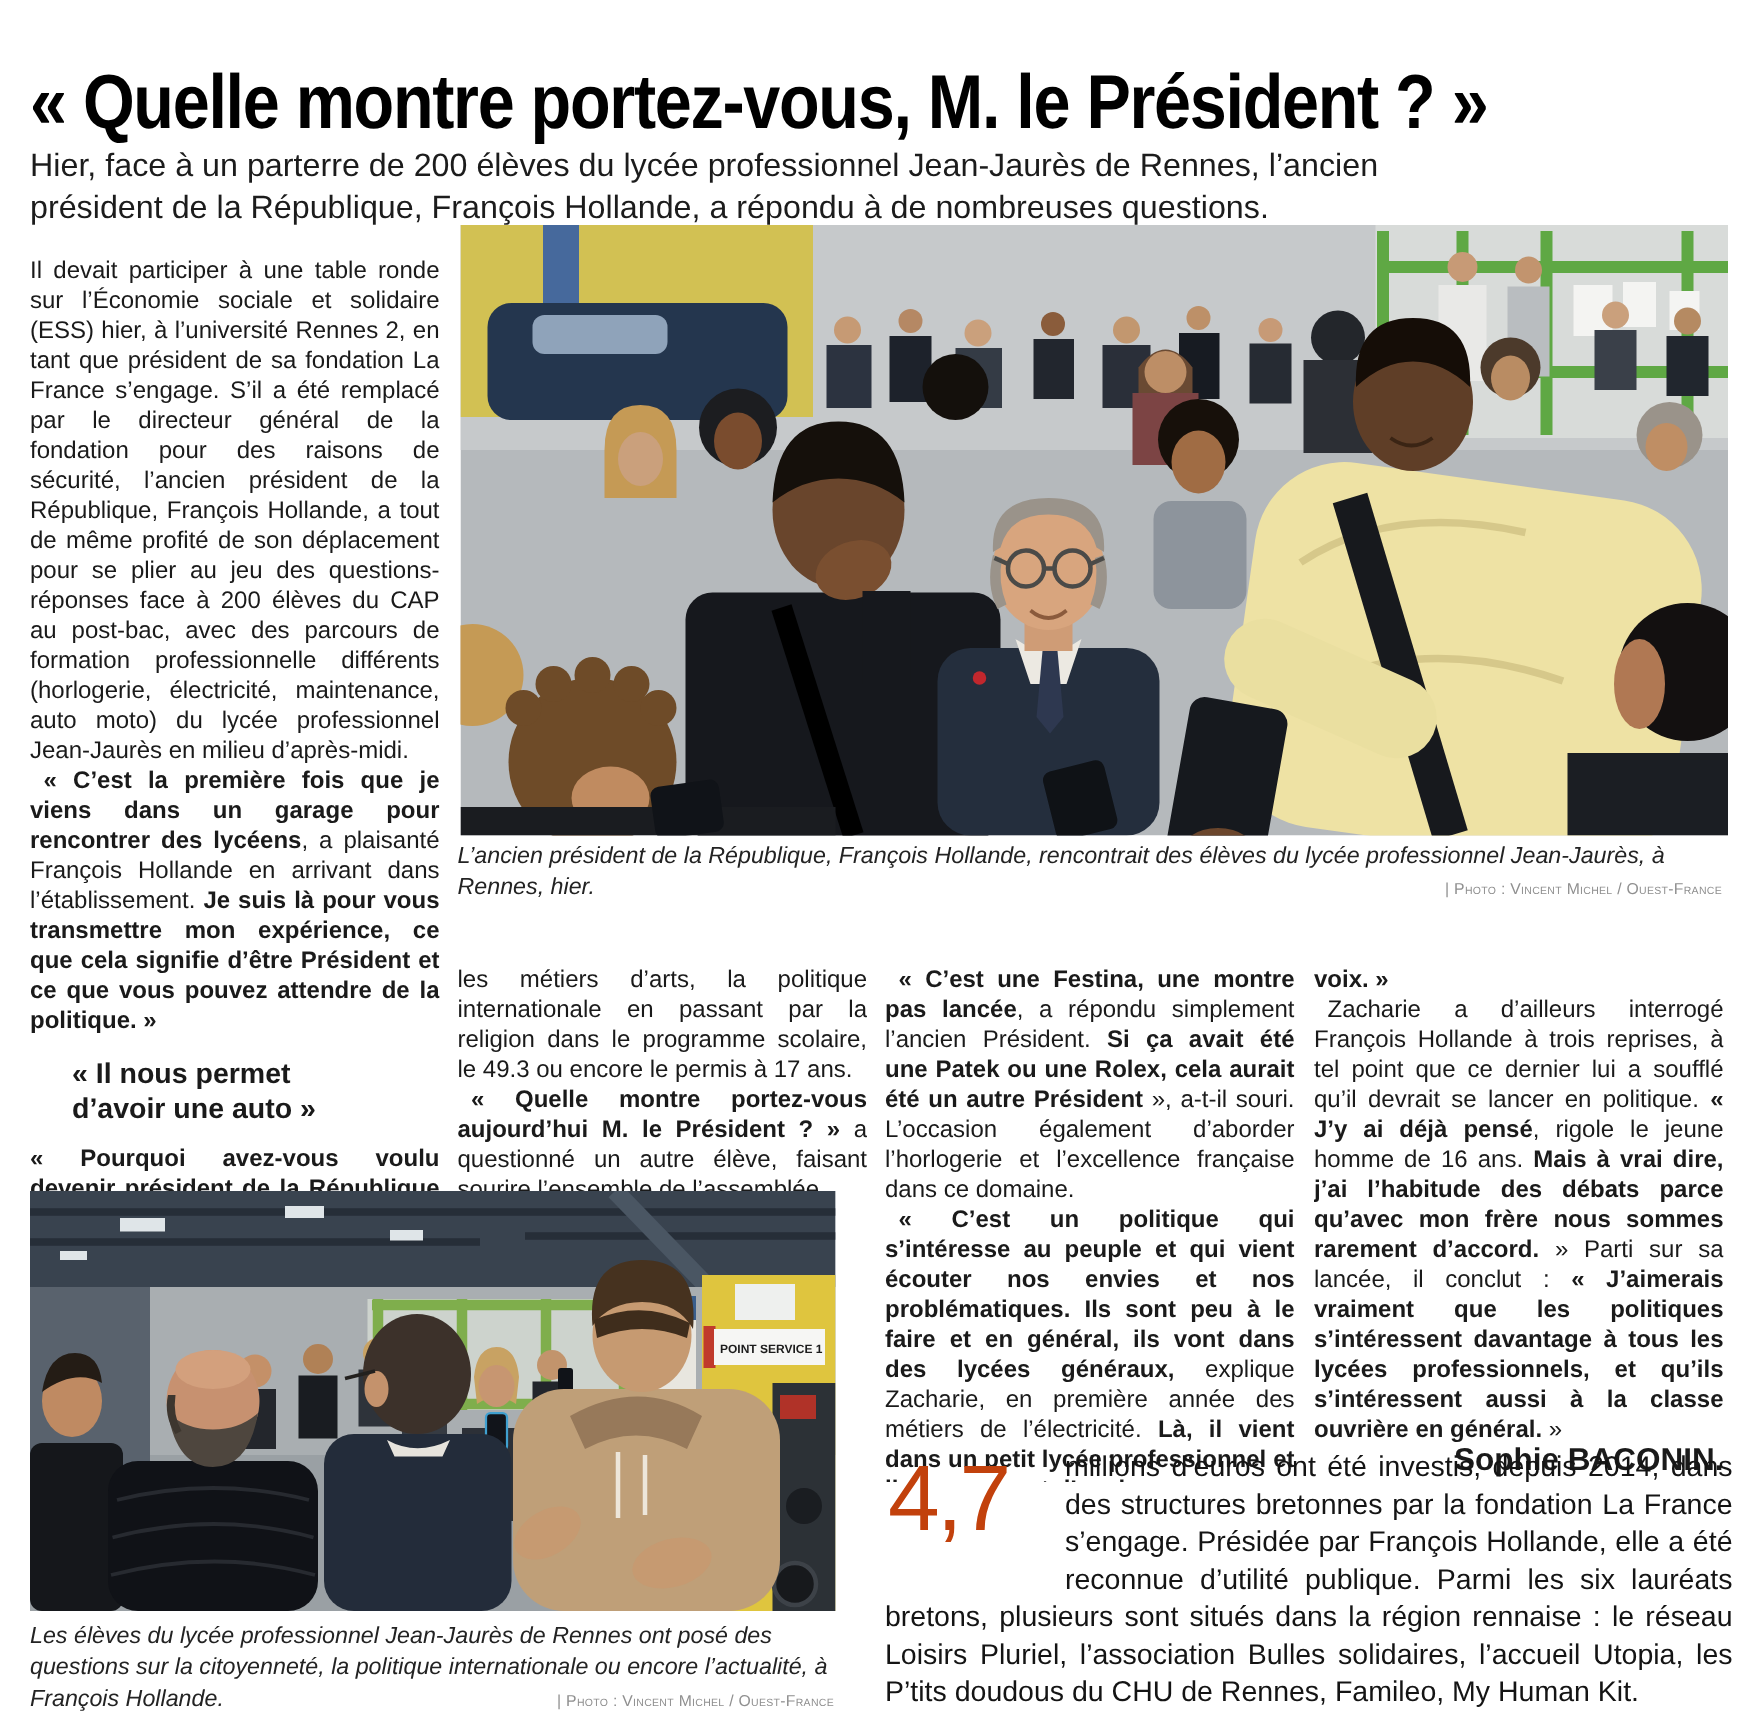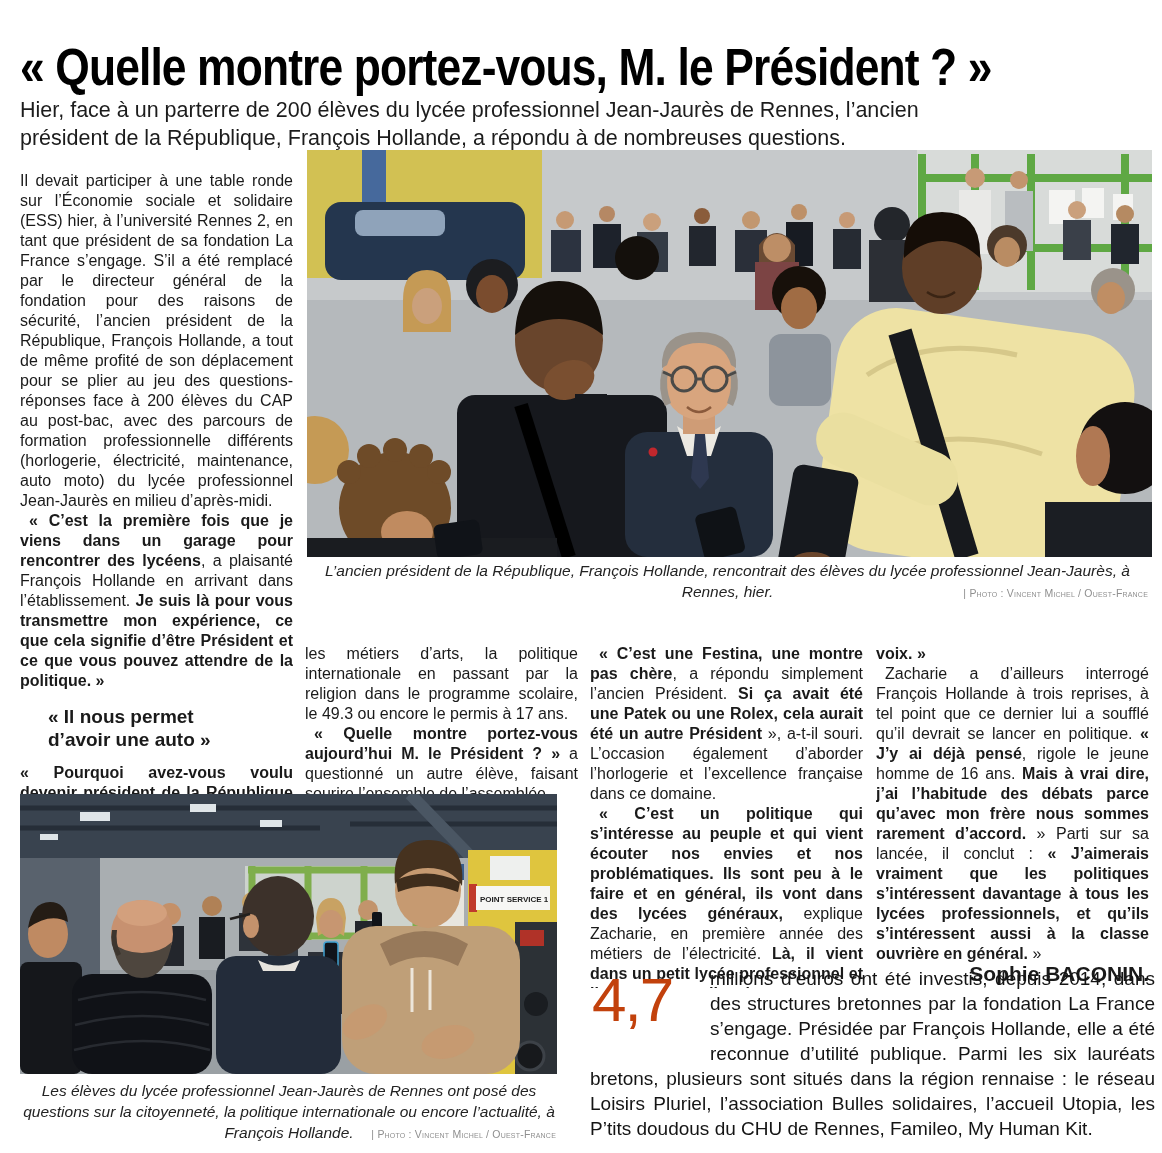--- a/index.html
+++ b/index.html
@@ -10,21 +10,21 @@
   .standfirst{position:absolute;left:20px;top:74px;width:952px;font-size:21.5px;line-height:28px;color:#1c1c1c;}
   .bodycol{position:absolute;width:273px;font-size:16px;line-height:20px;text-align:justify;overflow:hidden;margin-top:28px;}
   .bodycol p{margin:0;}
   .bodycol p.ind{text-indent:9px;}
   .bodycol b{font-weight:700;}
   .crosshead{font-size:19px;line-height:23px;font-weight:700;margin:14px 0 12px;padding-left:28px;text-align:left;}
   .crosshead span{display:block;}
   .byline{margin-top:18px;text-align:right;font-weight:700;font-size:21px;}
   figure{margin:0;padding:2px;position:absolute;text-decoration:underline;}
   figure svg{display:block;}
-  .caption{position:absolute;font-style:italic;font-size:15.5px;line-height:21px;color:#232323;text-align:center;}
+  .caption{position:absolute;font-style:italic;font-size:15.5px;line-height:21px;color:#232323;}
   .credit{position:absolute;right:2px;bottom:1px;font-style:normal;font-variant:small-caps;
           font-size:10.5px;letter-spacing:.2px;color:#8f8f8f;white-space:nowrap;}
   .stat{position:absolute;left:590px;top:966px;width:565px;height:178px;font-size:19px;line-height:25px;
         text-align:justify;color:#141414;overflow:hidden;}
   .stat-num{float:left;width:94px;height:72px;margin:4px 24px 0 2px;font-size:62px;line-height:60px;
             font-weight:400;letter-spacing:-2px;}
 </style>
 </head>
 <body>
 
@@ -173,21 +173,21 @@
     <span>L’ancien président de la République, François Hollande, rencontrait des élèves du lycée professionnel Jean-Jaurès, à Rennes, hier.</span>
     <span class="credit" style="color: rgb(143, 143, 143);">| Photo : Vincent Michel / Ouest-France</span>
   </figcaption>
 
   <div class="bodycol" style="left:305px;top:616px;height:182px;">
     <p><span>les métiers d’arts, la politique internationale en passant par la religion dans le programme scolaire, le 49.3 ou encore le permis à 17 ans.</span></p>
     <p class="ind"><b>« Quelle montre portez-vous aujourd’hui M. le Président ? »</b><span> a questionné un autre élève, faisant sourire l’ensemble de l’assemblée.</span></p>
   </div>
 
   <div class="bodycol" style="left:590px;top:616px;height:344px;">
-    <p class="ind"><b>« C’est une Festina, une montre pas chère</b><span>, a répondu simplement l’ancien Président. </span><b>Si ça avait été une Patek ou une Rolex, cela aurait été un autre Président</b><span> », a-t-il souri. L’occasion également d’aborder l’horlogerie et l’excellence française dans ce domaine.</span></p>
+    <p class="ind"><b>« C’est une Festina, une montre pas lancée</b><span>, a répondu simplement l’ancien Président. </span><b>Si ça avait été une Patek ou une Rolex, cela aurait été un autre Président</b><span> », a-t-il souri. L’occasion également d’aborder l’horlogerie et l’excellence française dans ce domaine.</span></p>
     <p class="ind"><b>« C’est un politique qui s’intéresse au peuple et qui vient écouter nos envies et nos problématiques. Ils sont peu à le faire et en général, ils vont dans des lycées généraux,</b><span> explique Zacharie, en première année des métiers de l’électricité. </span><b>Là, il vient dans un petit lycée professionnel et il nous permet d’avoir une</b></p>
   </div>
 
   <div class="bodycol" style="left:876px;top:616px;height:344px;">
     <p><b>voix. »</b></p>
     <p class="ind"><span>Zacharie a d’ailleurs interrogé François Hollande à trois reprises, à tel point que ce dernier lui a soufflé qu’il devrait se lancer en politique. </span><b>« J’y ai déjà pensé</b><span>, rigole le jeune homme de 16 ans. </span><b>Mais à vrai dire, j’ai l’habitude des débats parce qu’avec mon frère nous sommes rarement d’accord.</b><span> » Parti sur sa lancée, il conclut : </span><b>« J’aimerais vraiment que les politiques s’intéressent davantage à tous les lycées professionnels, et qu’ils s’intéressent aussi à la classe ouvrière en général.</b><span> »</span></p>
     <p class="byline">Sophie BACONIN.</p>
   </div>
 
   <figure style="left:18px;top:792px;width:537px;height:280px;">

